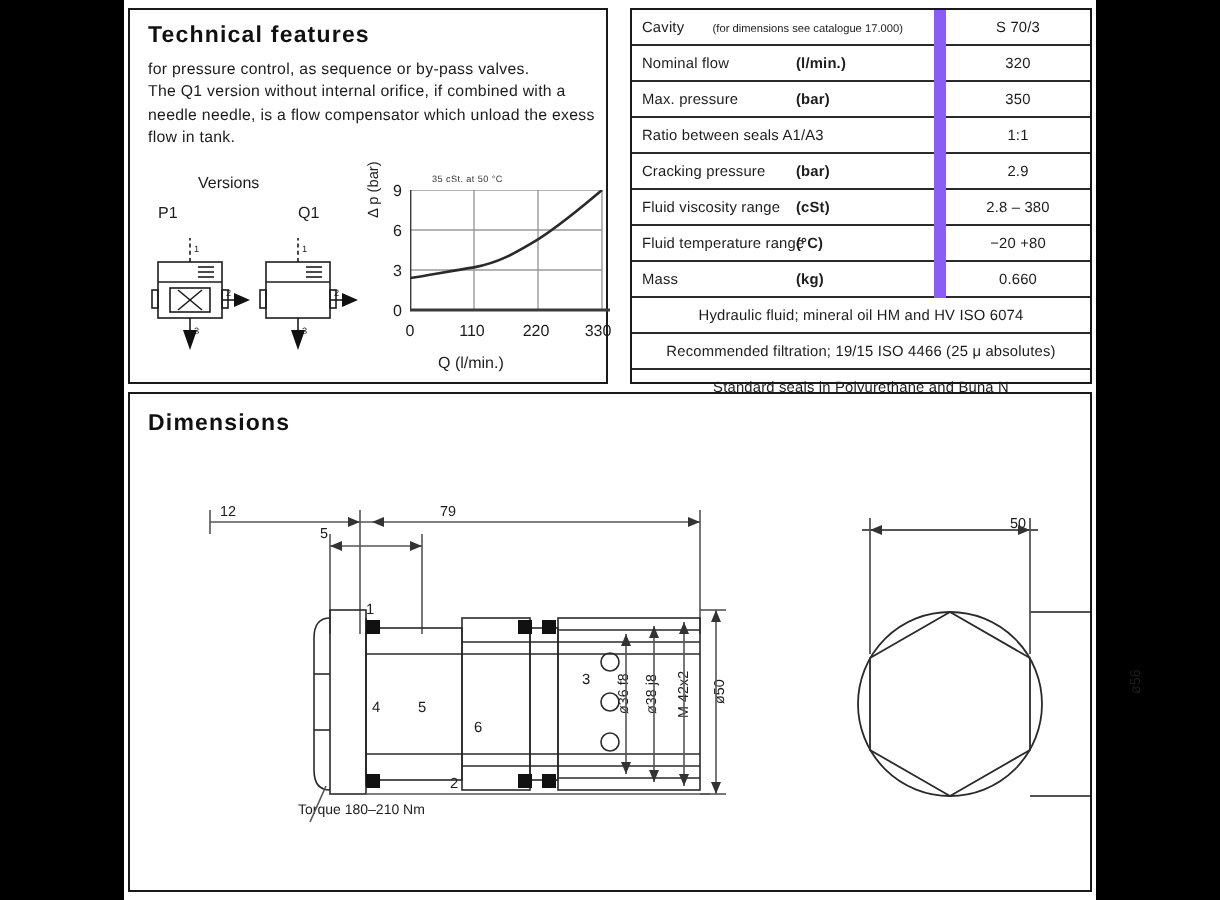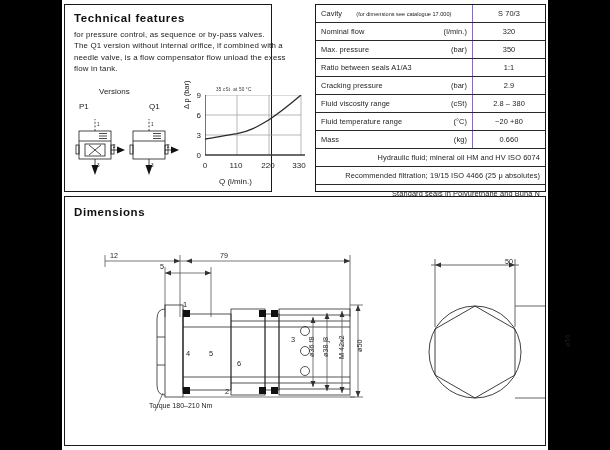--- a/index.html
+++ b/index.html
@@ -1,34 +1,34 @@
 <!DOCTYPE html>
 <html><head>
 <meta charset="utf-8">
 <style>
   html,body{margin:0;padding:0;background:#000;}
   body{width:610px;height:450px;overflow:hidden;font-family:"Liberation Sans",sans-serif;}
   #sheet{position:absolute;left:62px;top:0;width:486px;height:450px;background:#fff;}
   .panel{position:absolute;border:1px solid #1a1a1a;background:#fff;box-sizing:border-box;}
-  #tf-panel{left:2px;top:4px;width:208px;height:188px;}
+  #tf-panel{left:2px;top:4px;width:240px;height:188px;}
   #tbl-panel{left:253px;top:4px;width:231px;height:188px;}
   #dim-panel{left:2px;top:196px;width:482px;height:250px;}
 
   .h1{font-size:11.5px;font-weight:bold;color:#111;letter-spacing:.6px;}
   .body-txt{font-size:7.9px;color:#1c1c1c;line-height:11.4px;letter-spacing:.15px;}
   .body-txt div{white-space:nowrap;}
 
   
   table.spec{border-collapse:collapse;width:100%;height:100%;table-layout:fixed;}
   table.spec td{border-bottom:1px solid #2a2a2a;font-size:7.4px;color:#1c1c1c;
      padding:0 5px;height:17px;vertical-align:middle;letter-spacing:.1px;white-space:nowrap;}
   td.lbl{text-align:left;}
-  td.unit{text-align:right;width:44px;padding-right:6px;}
-  td.val{text-align:center;width:62px;border-left:1px solid #8b5cf6;}
-  td.full{text-align:right;}
+  td.unit{width:44px;padding-right:6px;font-weight:bold;}
+  td.val{text-align:center;width:62px;border-left:6px solid #8b5cf6;}
+  td.full{text-align:center;}
   tr:last-child td{border-bottom:none;}
   .cav-note{font-size:5.6px;letter-spacing:0;}
 
   
   #versions{position:absolute;left:6px;top:82px;width:112px;height:100px;}
   .vers-title{position:absolute;left:28px;top:0;font-size:8px;color:#1c1c1c;}
   .vlabel{position:absolute;font-size:8px;color:#1c1c1c;text-align:right;}
 
   
   #chart{position:absolute;left:118px;top:82px;width:130px;height:104px;}
@@ -48,21 +48,21 @@
 <body>
 
 <div id="sheet">
 
   <div class="panel" id="tf-panel">
     <div style="position:absolute;left:9px;top:7px;" class="h1">Technical features</div>
 
     <div class="body-txt" style="position:absolute;left:9px;top:24px;width:238px;">
       <div>for pressure control, as sequence or by-pass valves.</div>
       <div>The Q1 version without internal orifice, if combined with a</div>
-      <div>needle valve, is a flow compensator flow unload the exess</div>
+      <div>needle needle, is a flow compensator which unload the exess</div>
       <div>flow in tank.</div>
     </div>
 
     <div id="versions">
       <div class="vers-title">Versions</div>
       <div class="vlabel" style="left:8px;top:15px;">P1</div>
       <div class="vlabel" style="left:78px;top:15px;">Q1</div>
 
       <svg width="112" height="72" style="position:absolute;left:0;top:28px;">
         <g stroke="#1c1c1c" fill="none" stroke-width="0.8">

